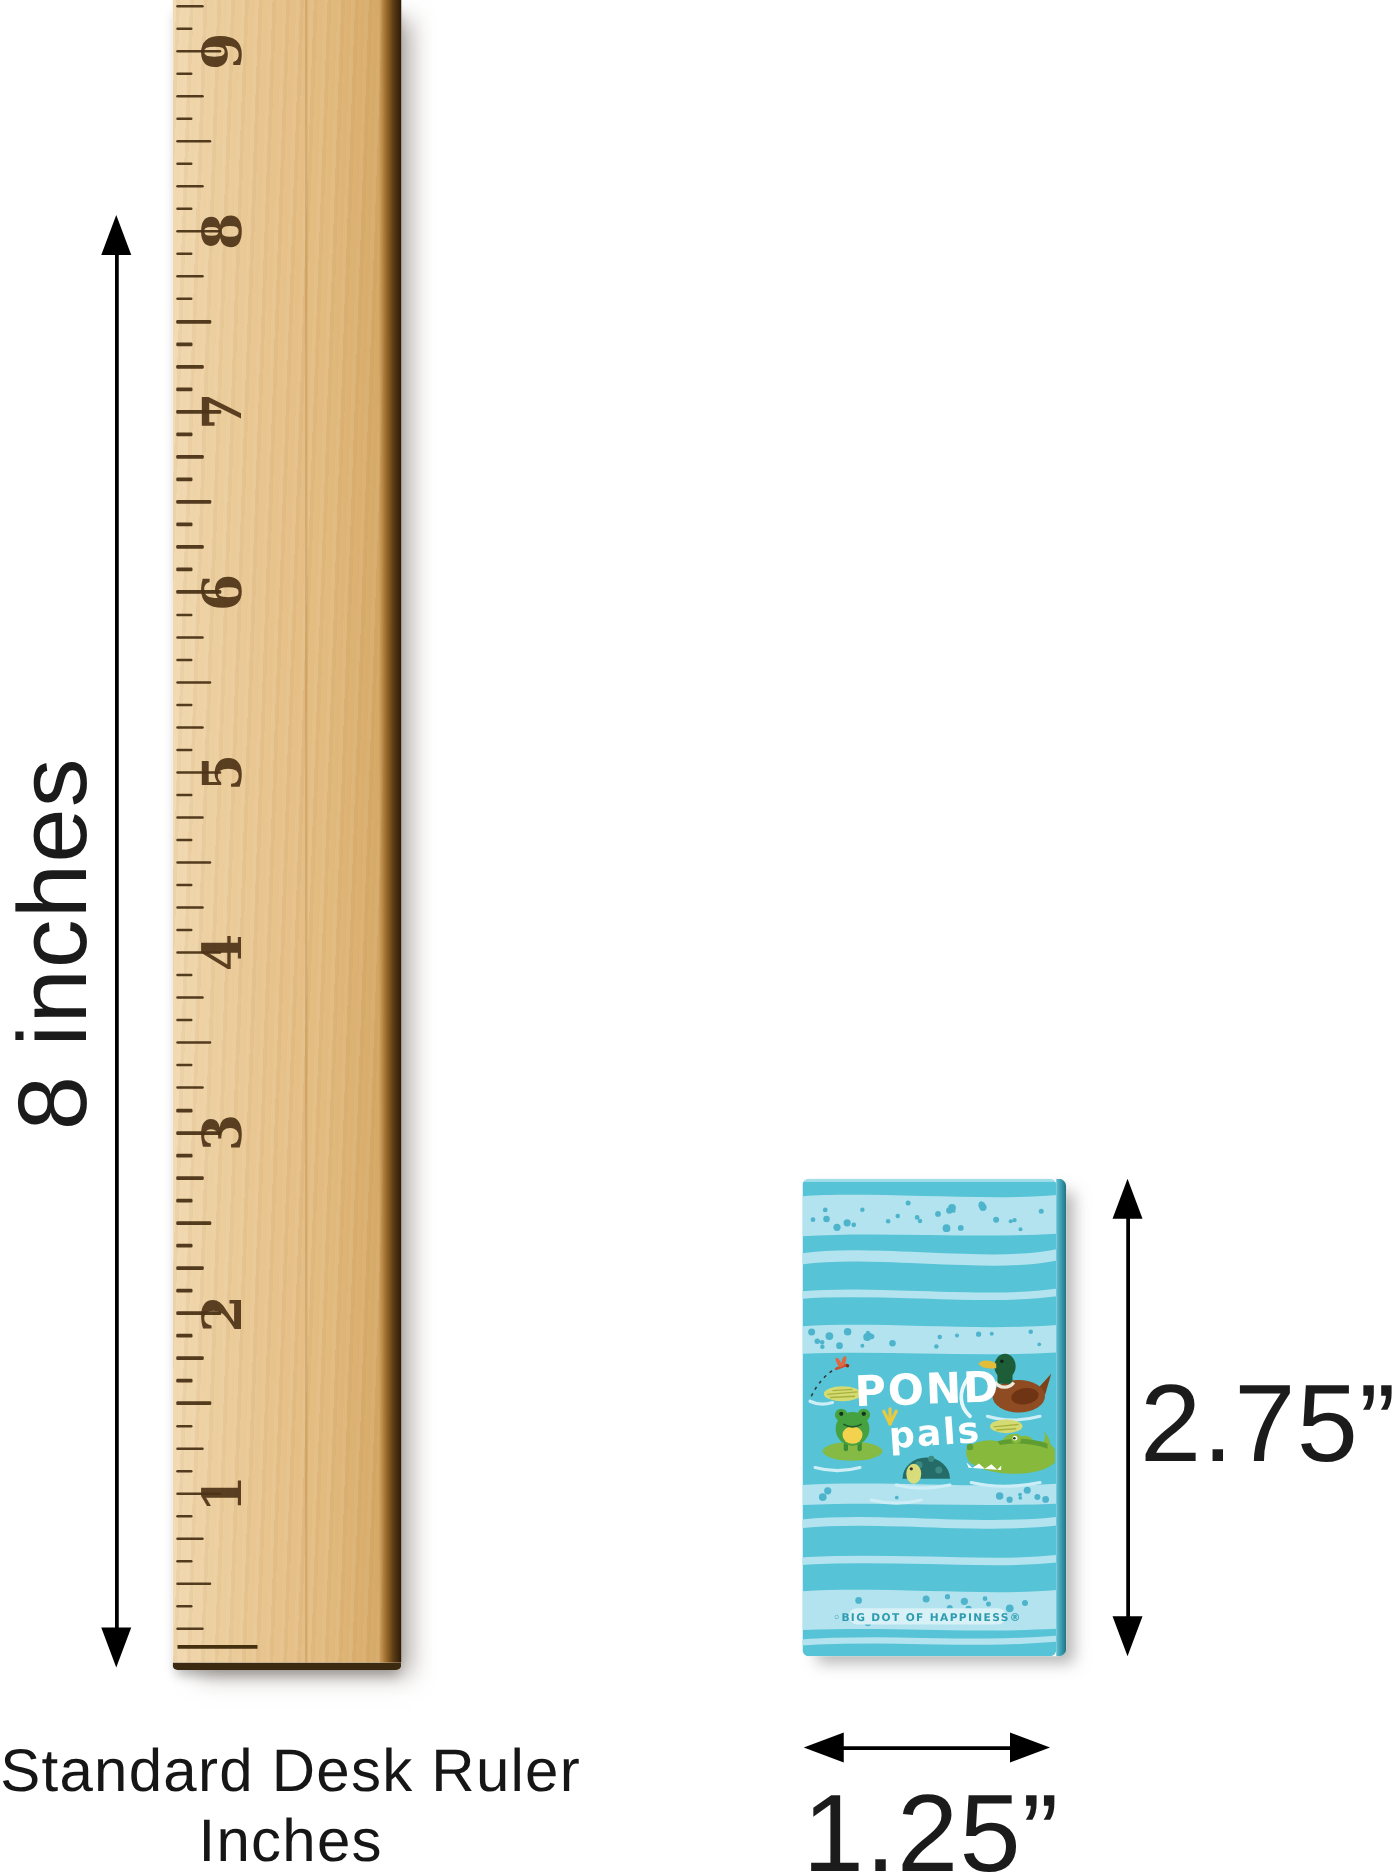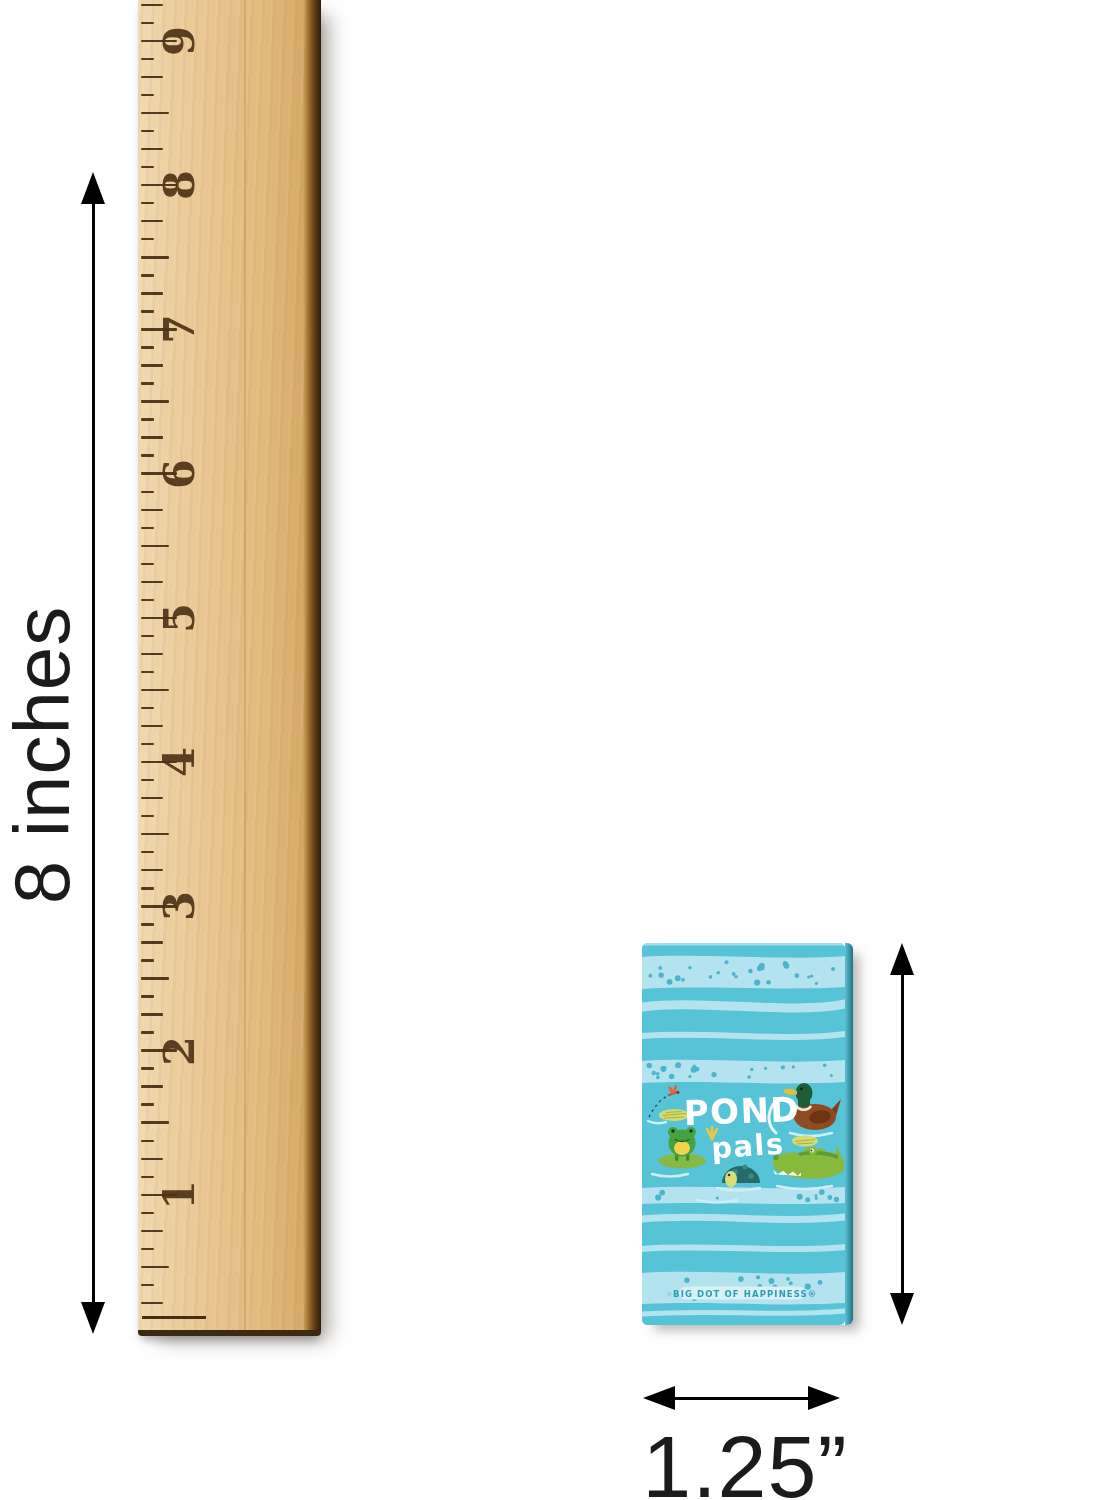--- a/index.html
+++ b/index.html
@@ -347,22 +347,27 @@
       </defs>
       <path d="M203,0 L205,0 A6,6 0 0 1 211,6 L211,376 A6,6 0 0 1 205,382 L203,382 Z" fill="url(#eg)"></path>
     </svg>
   </div>
 
   <div>
     <div class="ah ah-up" style="left:890px;top:943px;"></div>
     <div class="arrow-line-v" style="left:900.5px;top:971px;height:326px;"></div>
     <div class="ah ah-down" style="left:890px;top:1293px;"></div>
   </div>
+  <div class="dim-text lbl-275">2.75”</div>
 
   <div>
     <div class="ah ah-left" style="left:643px;top:1386px;"></div>
     <div class="arrow-line-h" style="left:671px;top:1396.5px;width:141px;"></div>
     <div class="ah ah-right" style="left:808px;top:1386px;"></div>
   </div>
   <div class="dim-text lbl-125">1.25”</div>
 
+  <div class="caption">
+    <div>Standard Desk Ruler</div>
+    <div>Inches</div>
+  </div>
 
 </div>
 
 </body></html>

